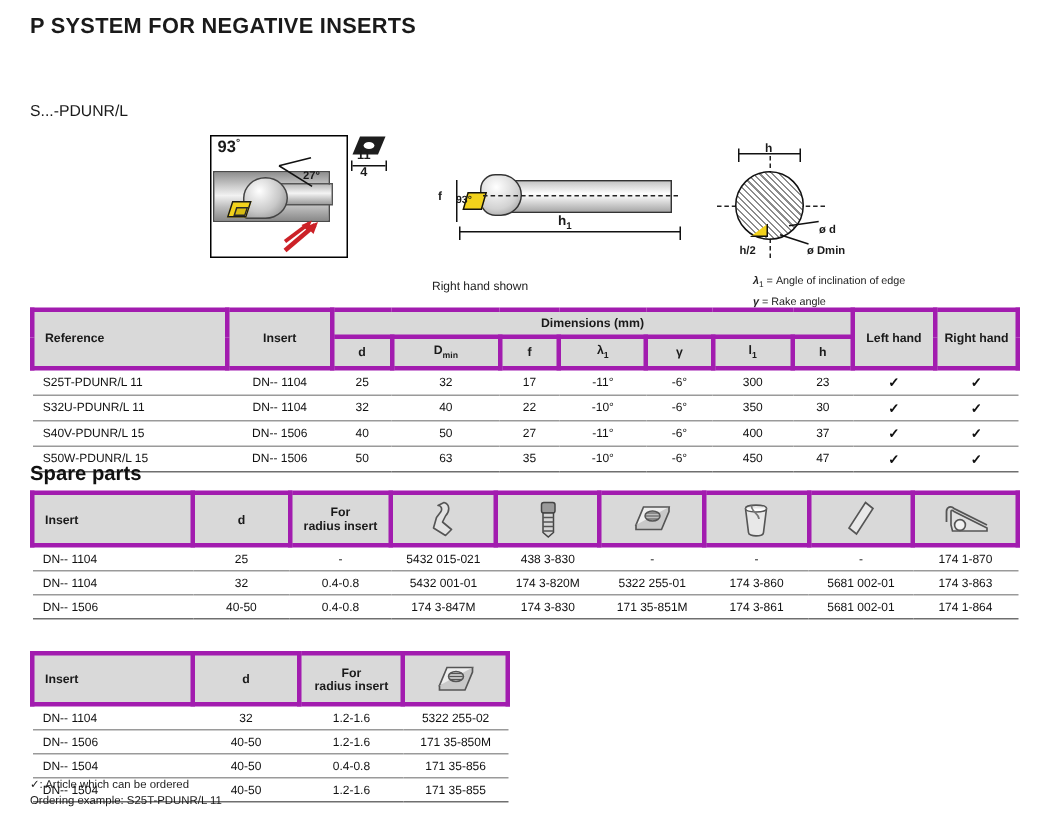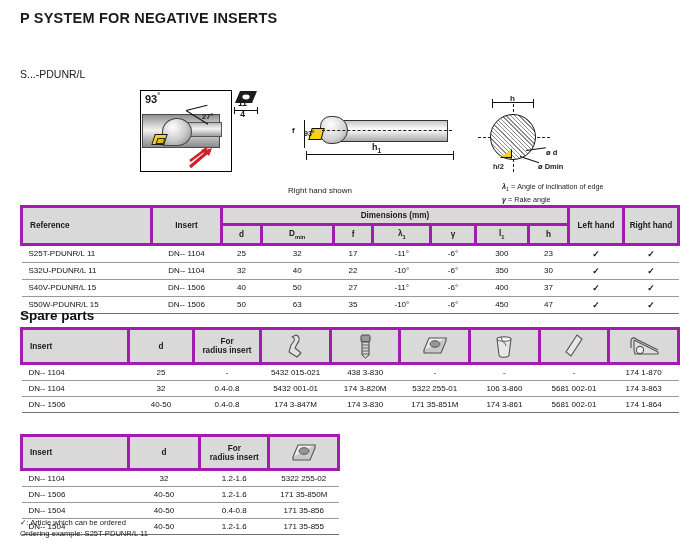--- a/index.html
+++ b/index.html
@@ -463,21 +463,21 @@
         <td>-</td>
         <td>174 1-870</td>
       </tr>
       <tr>
         <td class="lefty">DN-- 1104</td>
         <td>32</td>
         <td>0.4-0.8</td>
         <td>5432 001-01</td>
         <td>174 3-820M</td>
         <td>5322 255-01</td>
-        <td>106 3-860</td>
+        <td>174 3-860</td>
         <td>5681 002-01</td>
         <td>174 3-863</td>
       </tr>
       <tr>
         <td class="lefty">DN-- 1506</td>
         <td>40-50</td>
         <td>0.4-0.8</td>
         <td>174 3-847M</td>
         <td>174 3-830</td>
         <td>171 35-851M</td>

